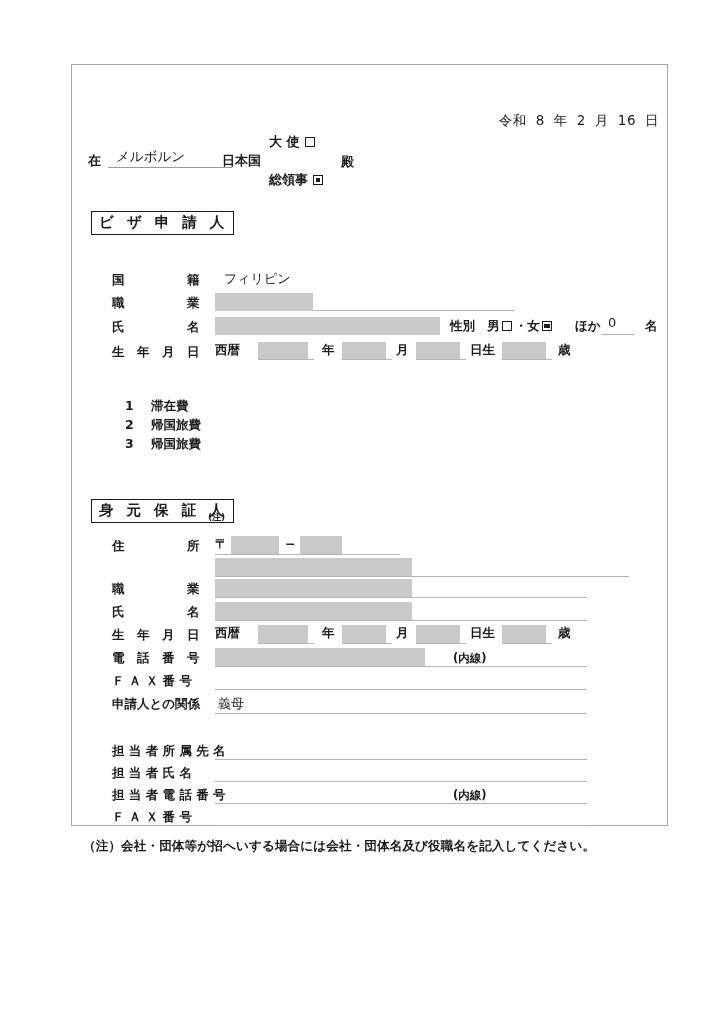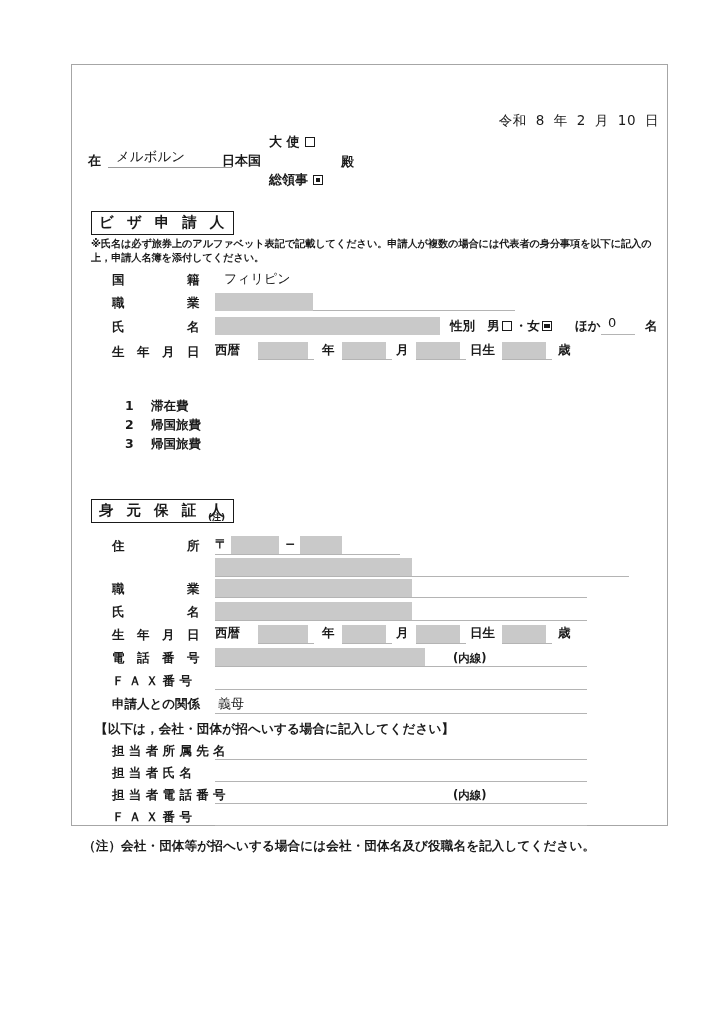--- a/index.html
+++ b/index.html
@@ -191,38 +191,37 @@
   .naisen { position: absolute; font-size: 11.5px; font-weight: bold; }
 </style>
 </head>
 <body>
 
 <div class="doc-frame">
   <div class="inner">
 
 
     <div class="t date-line">
-      <span>令和</span><span class="gap"></span><span>8</span><span class="gap"></span><span>年</span><span class="gap"></span><span>2</span><span class="gap"></span><span>月</span><span class="gap"></span><span>10</span><span class="gap"></span><span>日</span>
+      <span>令和</span><span class="gap"></span><span>8</span><span class="gap"></span><span>年</span><span class="gap"></span><span>2</span><span class="gap"></span><span>月</span><span class="gap"></span><span>16</span><span class="gap"></span><span>日</span>
     </div>
 
     <div class="t addr-zai">在</div>
     <div class="t addr-place">メルボルン</div>
     <div class="t addr-nihon">日本国</div>
 
     <div class="t addr-taishi">
       <span>大 使</span><span class="cbox"></span>
     </div>
     <div class="t addr-sou">
       <span>総領事</span><span class="cbox checked"></span>
     </div>
     <div class="t addr-dono">殿</div>
 
     <div class="sec-head" style="left:19px; top:146px;">ビ ザ 申 請 人</div>
 
-    <div class="note-star">※氏名は必ず旅券上のアルファベット表記で記載してください。申請人が複数の場合には代表者の身分事項を以下に記入の上，申請人名簿を添付してください。</div>
 
     <div class="lbl" style="left:40px; top:207px;">国　　　　　籍</div>
     <div class="val" style="left:152px; top:205px;">フィリピン</div>
 
     <div class="lbl" style="left:40px; top:230px;">職　　　　　業</div>
     <div class="ruled" style="left:143px; top:245px; width:300px;"></div>
     <div class="redact" style="left:143px; top:228px; width:98px; height:18px;"></div>
     <div class="val" style="left:146px; top:231px;"></div>
 
     <div class="lbl" style="left:40px; top:254px;">氏　　　　　名</div>
@@ -331,21 +330,20 @@
     <div class="naisen" style="left:381px; top:586px;">(内線)</div>
 
     <div class="lbl" style="left:40px; top:608px;">Ｆ Ａ Ｘ 番 号</div>
     <div class="ruled" style="left:143px; top:624px; width:372px;"></div>
     <div class="val" style="left:146px; top:609px;"></div>
 
     <div class="lbl" style="left:40px; top:631px;">申請人との関係</div>
     <div class="ruled" style="left:143px; top:648px; width:372px;"></div>
     <div class="val" style="left:146px; top:630px;">義母</div>
 
-    <div class="bracket-head" style="left:23px; top:656px;">【以下は，会社・団体が招へいする場合に記入してください】</div>
 
     <div class="lbl" style="left:40px; top:678px;">担 当 者 所 属 先 名</div>
     <div class="ruled" style="left:143px; top:694px; width:372px;"></div>
     <div class="val" style="left:146px; top:679px;"></div>
 
     <div class="lbl" style="left:40px; top:700px;">担 当 者 氏 名</div>
     <div class="ruled" style="left:143px; top:716px; width:372px;"></div>
     <div class="val" style="left:146px; top:701px;"></div>
 
     <div class="lbl" style="left:40px; top:722px;">担 当 者 電 話 番 号</div>

